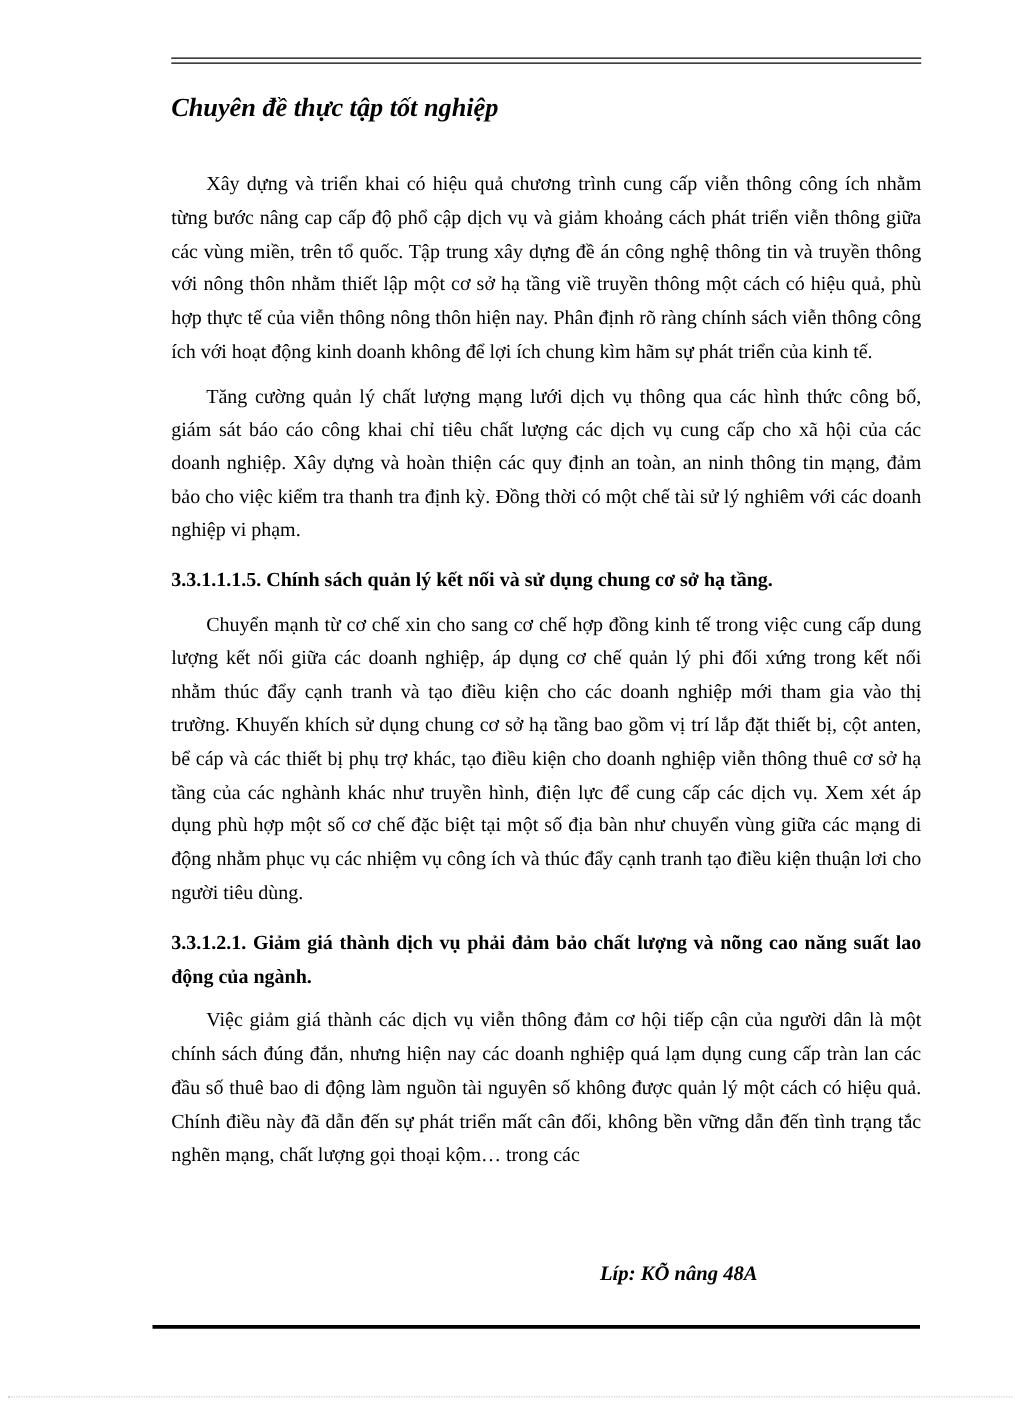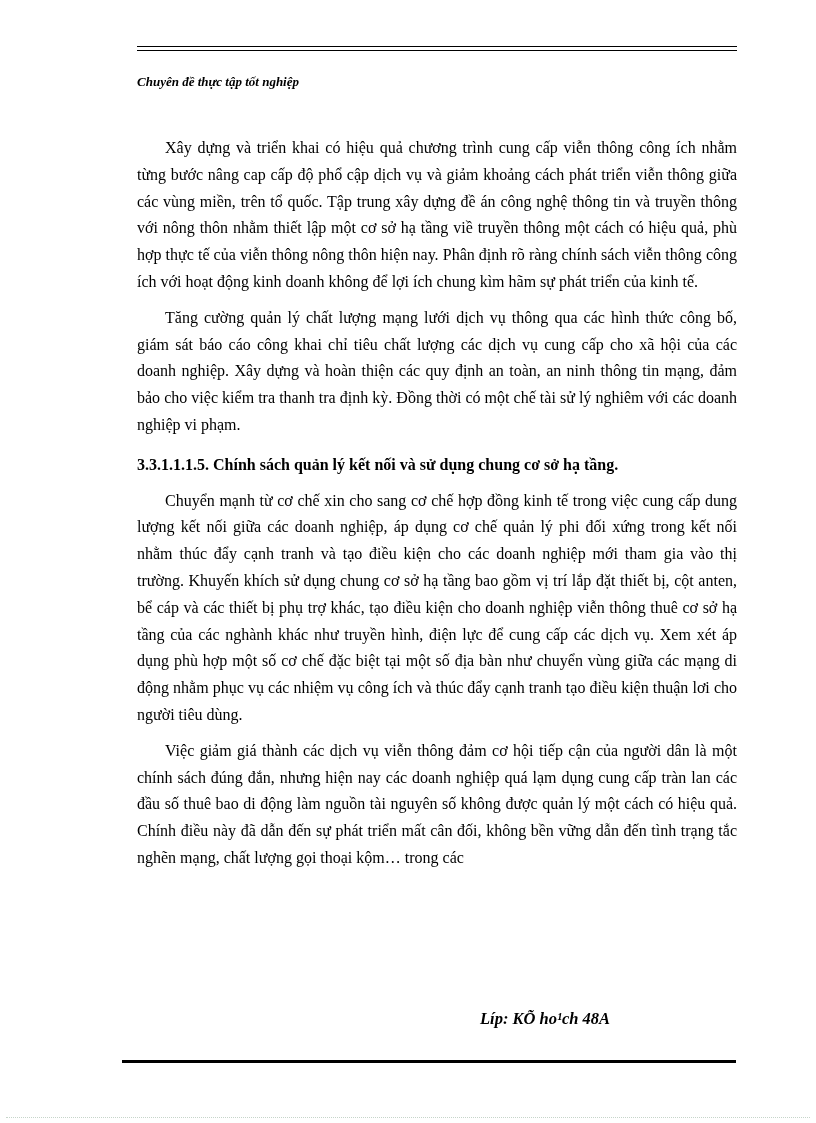--- a/index.html
+++ b/index.html
@@ -23,21 +23,21 @@
     width: 600px;
     height: 3px;
     border-top: 1.5px solid #000;
     border-bottom: 1.5px solid #000;
   }
   .doc-title {
     position: absolute;
     top: 74px;
     left: 137px;
     width: 600px;
-    font-size: 13px;
+    font-size: 21px;
     font-weight: bold;
     font-style: italic;
   }
   .content {
     position: absolute;
     top: 131px;
     left: 137px;
     width: 600px;
   }
   .content p {
@@ -106,25 +106,26 @@
   <div class="content">
     <p class="body-para">Xây dựng và triển khai có hiệu quả chương trình cung cấp viễn thông công ích nhằm từng bước nâng cap cấp độ phổ cập dịch vụ và giảm khoảng cách phát triển viễn thông giữa các vùng miền, trên tổ quốc. Tập trung xây dựng đề án công nghệ thông tin và truyền thông với nông thôn nhằm thiết lập một cơ sở hạ tầng viề truyền thông một cách có hiệu quả, phù hợp thực tế của viễn thông nông thôn hiện nay. Phân định rõ ràng chính sách viễn thông công ích với hoạt động kinh doanh không để lợi ích chung kìm hãm sự phát triển của kinh tế.</p>
 
     <p class="body-para">Tăng cường quản lý chất lượng mạng lưới dịch vụ thông qua các hình thức công bố, giám sát báo cáo công khai chỉ tiêu chất lượng các dịch vụ cung cấp cho xã hội của các doanh nghiệp. Xây dựng và hoàn thiện các quy định an toàn, an ninh thông tin mạng, đảm bảo cho việc kiểm tra thanh tra định kỳ. Đồng thời có một chế tài sử lý nghiêm với các doanh nghiệp vi phạm.</p>
 
     <p class="heading">3.3.1.1.1.5. Chính sách quản lý kết nối và sử dụng chung cơ sở hạ tầng.</p>
 
     <p class="body-para">Chuyển mạnh từ cơ chế xin cho sang cơ chế hợp đồng kinh tế trong việc cung cấp dung lượng kết nối giữa các doanh nghiệp, áp dụng cơ chế quản lý phi đối xứng trong kết nối nhằm thúc đẩy cạnh tranh và tạo điều kiện cho các doanh nghiệp mới tham gia vào thị trường. Khuyến khích sử dụng chung cơ sở hạ tầng bao gồm vị trí lắp đặt thiết bị, cột anten, bể cáp và các thiết bị phụ trợ khác, tạo điều kiện cho doanh nghiệp viễn thông thuê cơ sở hạ tầng của các nghành khác như truyền hình, điện lực để cung cấp các dịch vụ. Xem xét áp dụng phù hợp một số cơ chế đặc biệt tại một số địa bàn như chuyển vùng giữa các mạng di động nhằm phục vụ các nhiệm vụ công ích và thúc đẩy cạnh tranh tạo điều kiện thuận lơi cho người tiêu dùng.</p>
 
 
+    <p class="heading">3.3.1.2.1. Giảm giá thành dịch vụ phải đảm bảo chất lượng và nõng cao năng suất lao động của ngành.</p>
 
     <p class="body-para">Việc giảm giá thành các dịch vụ viễn thông đảm cơ hội tiếp cận của người dân là một chính sách đúng đắn, nhưng hiện nay các doanh nghiệp quá lạm dụng cung cấp tràn lan các đầu số thuê bao di động làm nguồn tài nguyên số không được quản lý một cách có hiệu quả. Chính điều này đã dẫn đến sự phát triển mất cân đối, không bền vững dẫn đến tình trạng tắc nghẽn mạng, chất lượng gọi thoại kộm… trong các</p>
   </div>
 
   <div class="footer">
-    <div class="class-line">Líp: KÕ ho¹ch 48A</div>
+    <div class="class-line">Líp: KÕ nâng 48A</div>
   </div>
 
   <div class="rule-bottom"></div>
 
   <div class="page-edge-dots"></div>
 
 </div>
 
 </body></html>

